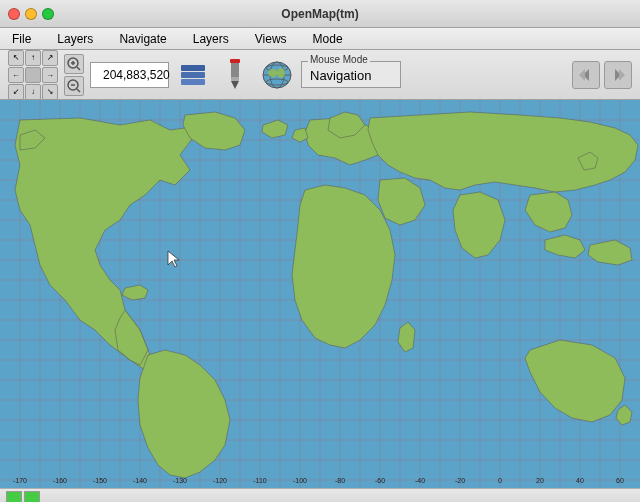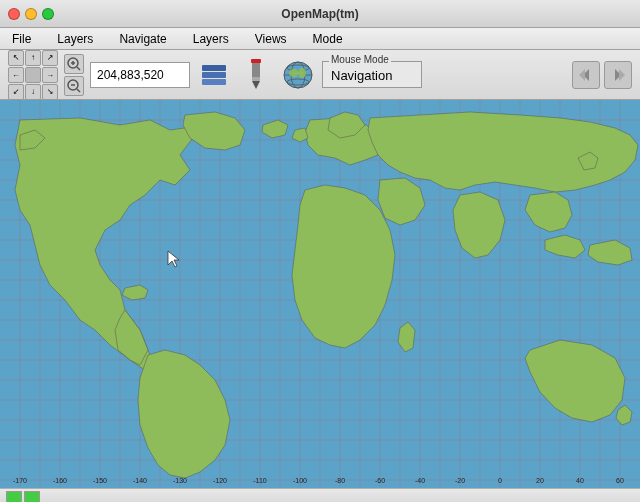--- a/index.html
+++ b/index.html
@@ -98,27 +98,27 @@
       border: 1px solid #999;
       border-radius: 2px;
       display: flex;
       align-items: center;
       justify-content: center;
       cursor: pointer;
       font-size: 10px;
     }
 
     .scale-display {
-      width: 100px;
+      width: 79px;
       height: 26px;
       background: white;
       border: 1px solid #999;
       display: flex;
       align-items: center;
-      padding: 0 6px;
+      padding: 0 12px;
       font-size: 12px;
     }
 
     .toolbar-icon {
       width: 36px;
       height: 36px;
       display: flex;
       align-items: center;
       justify-content: center;
       cursor: pointer;

